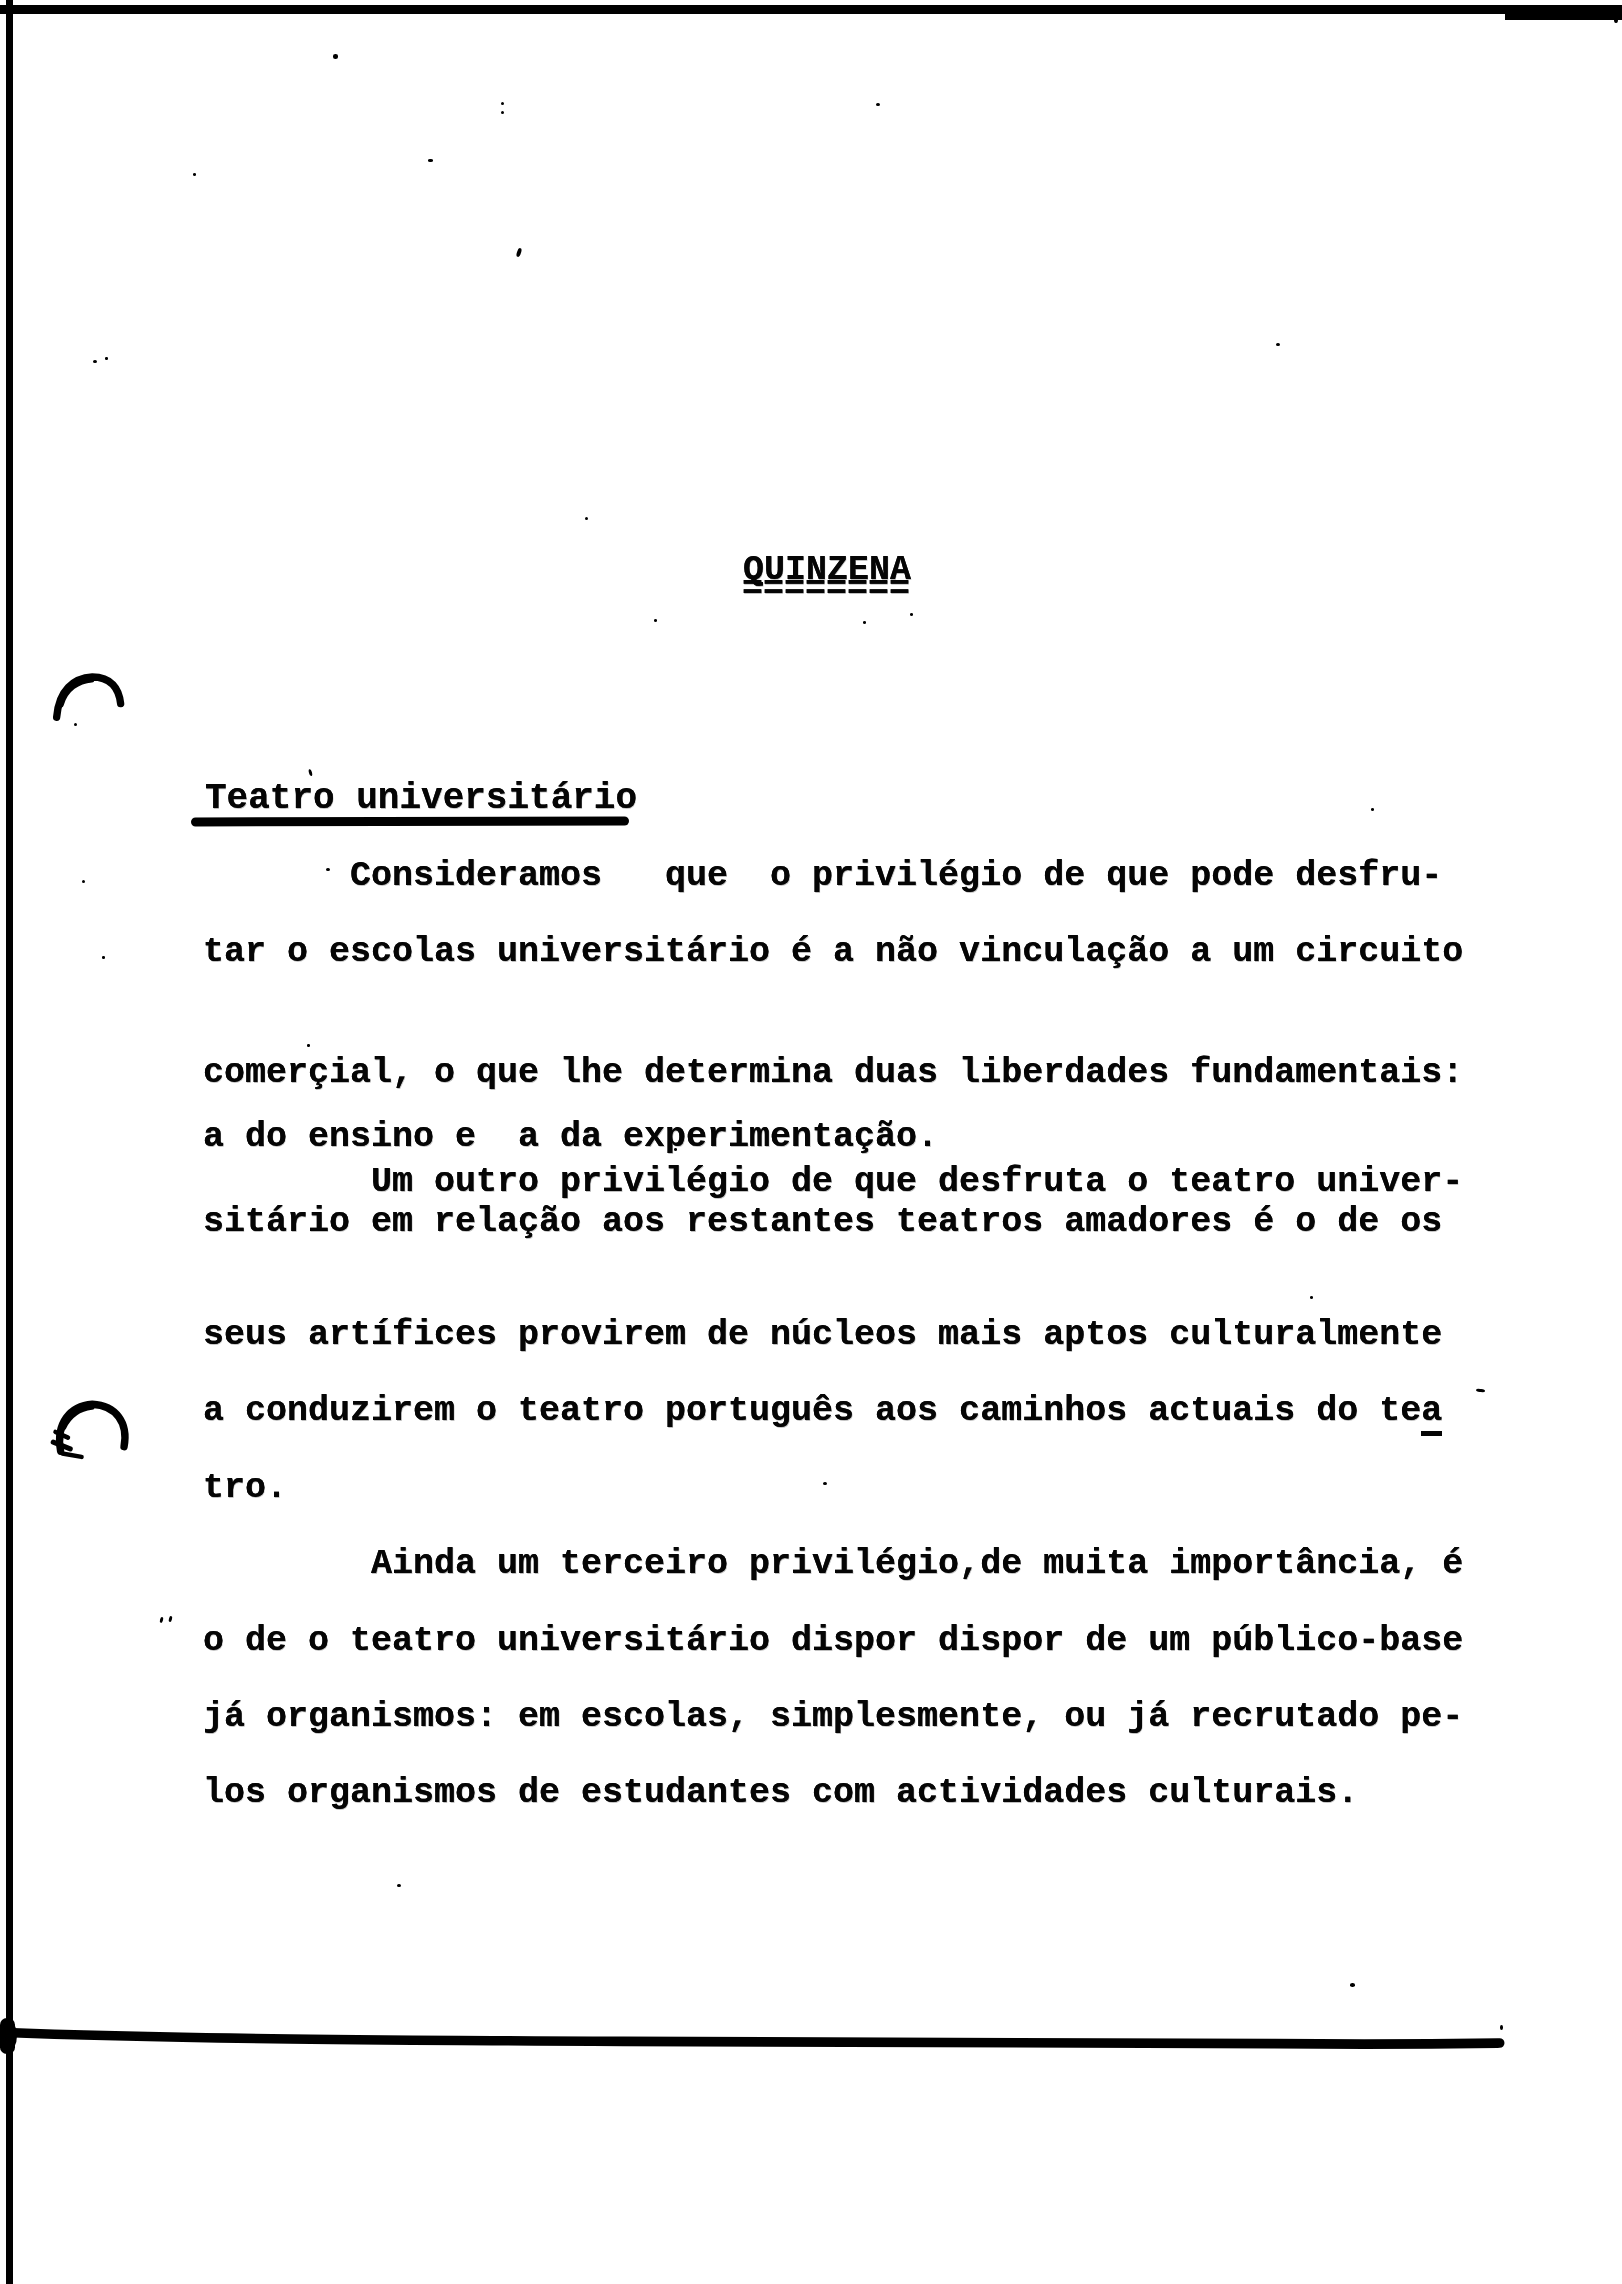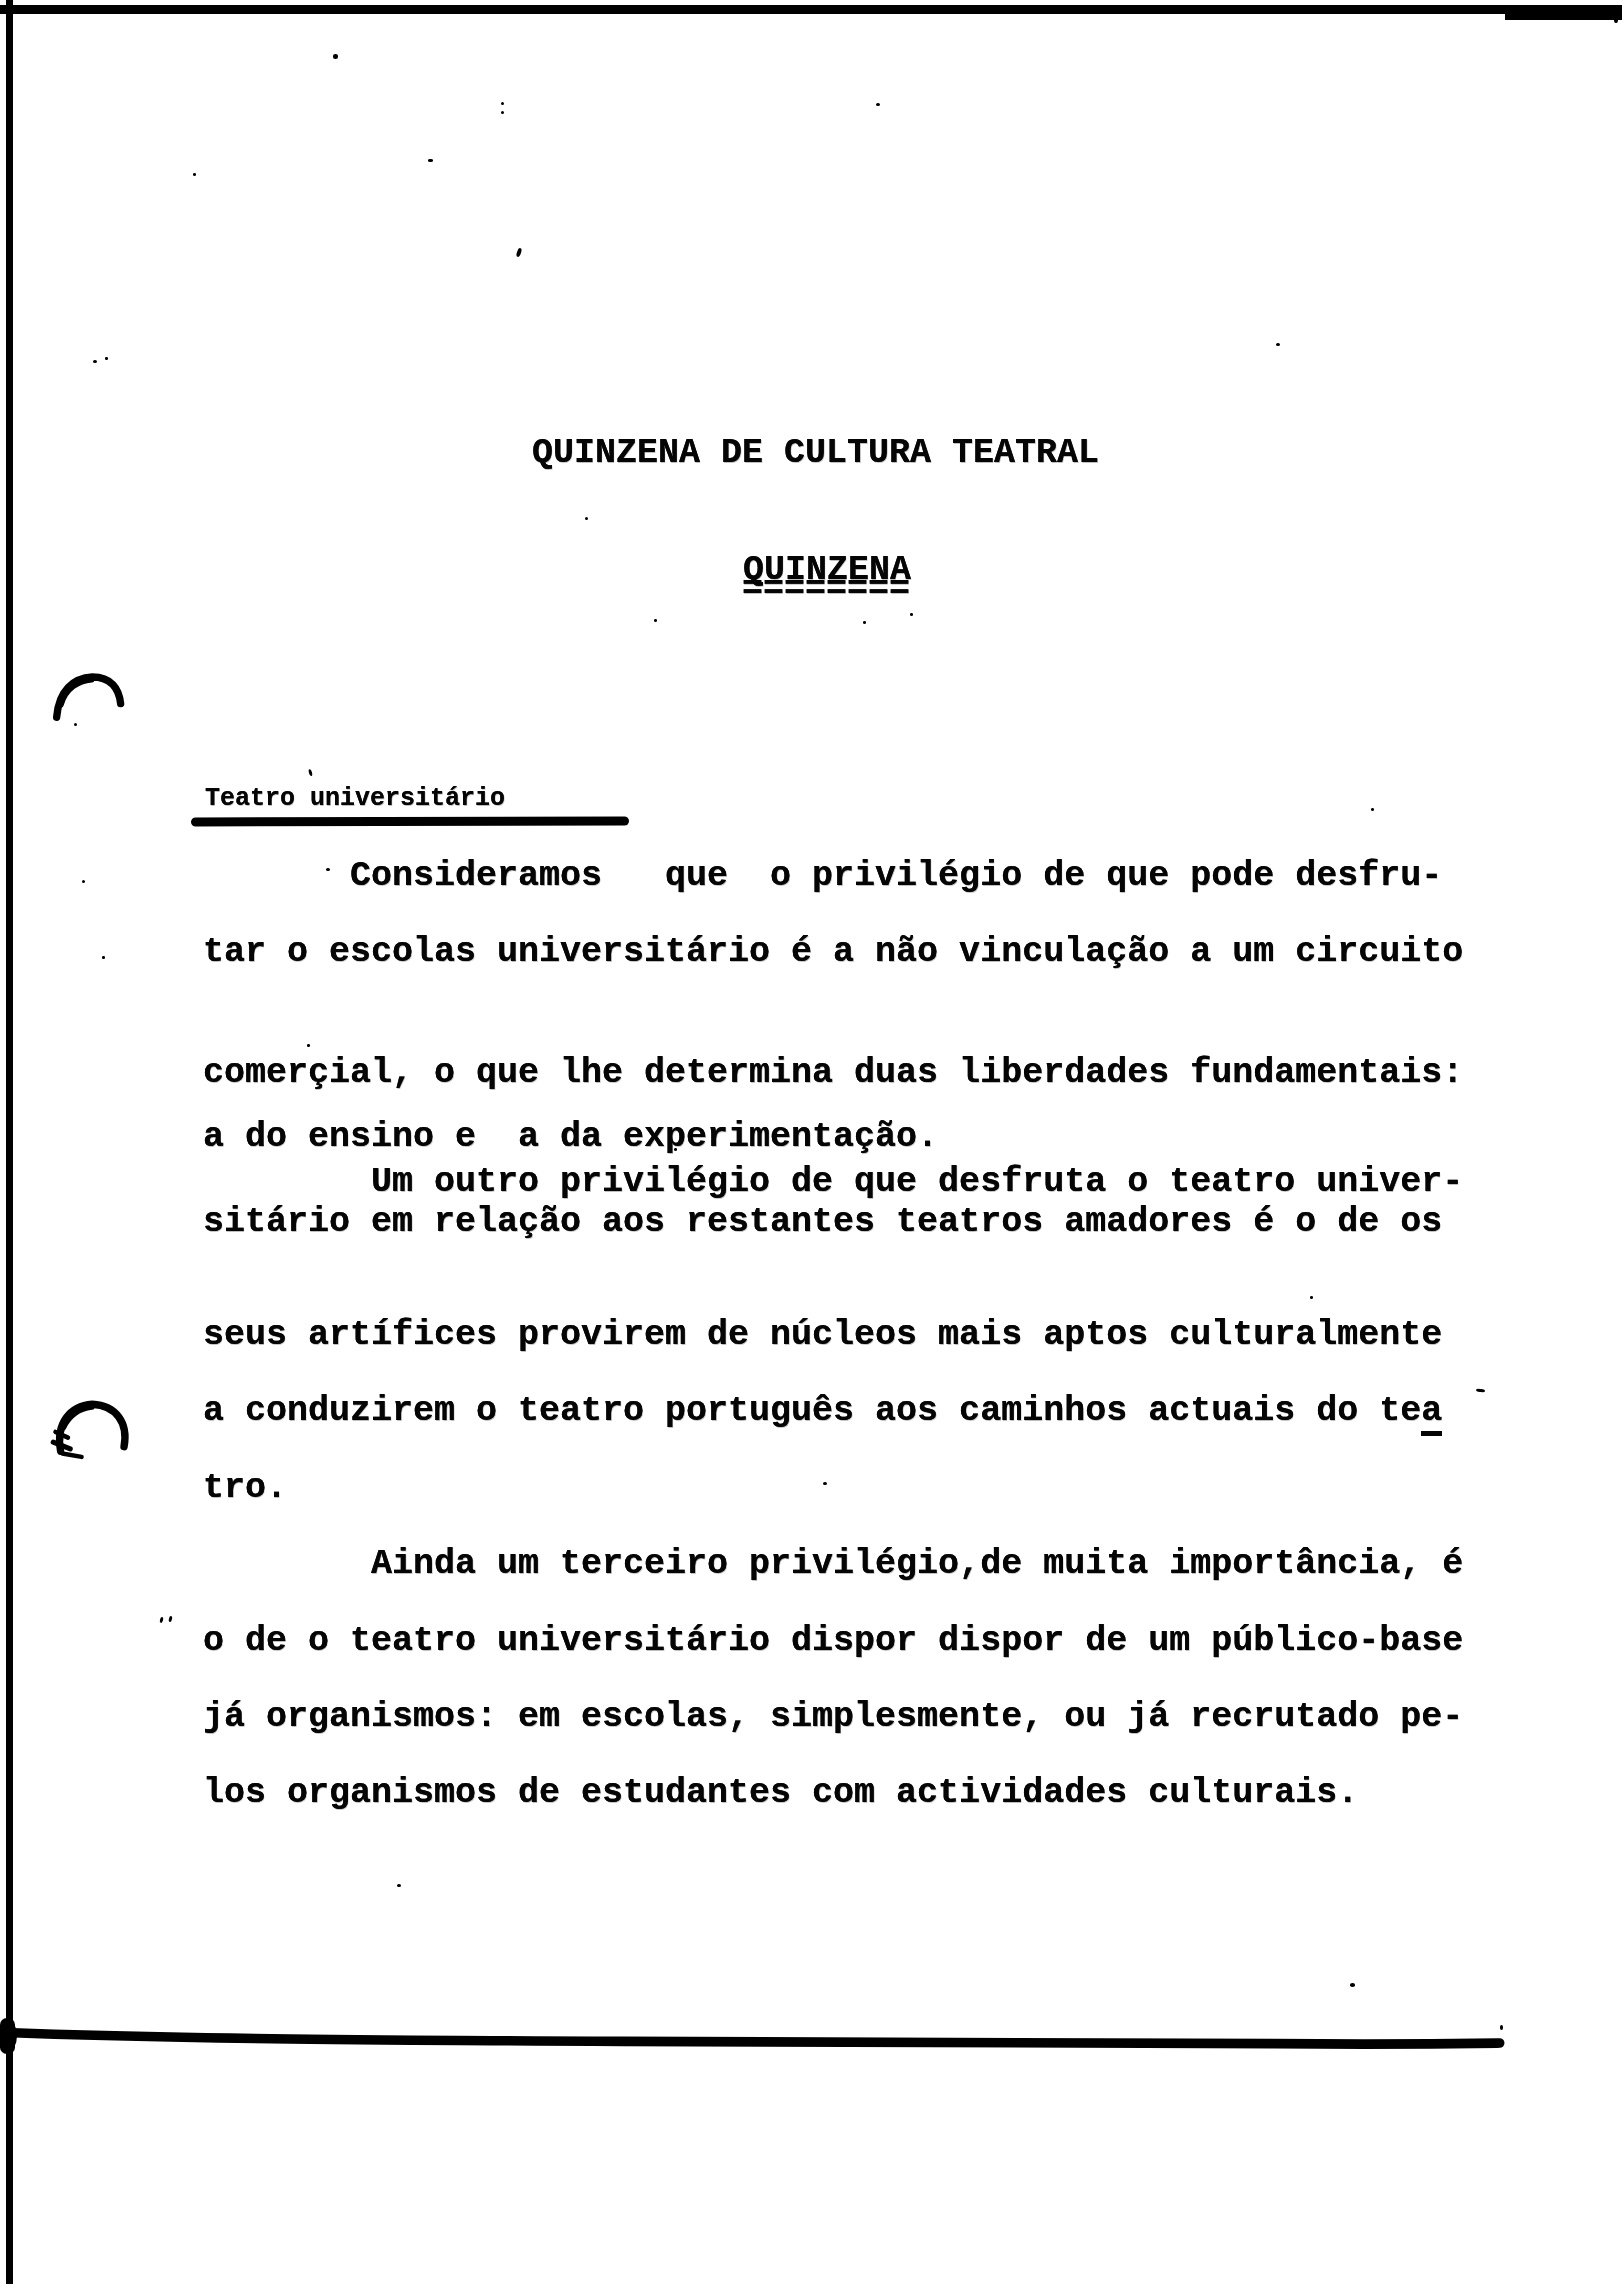--- a/index.html
+++ b/index.html
@@ -21,21 +21,21 @@
   .subtitle{
     position:absolute; left:743px; top:553px;
     font-size:35px; line-height:35px; white-space:pre; margin:0;
   }
   .subtitle-underline{
     position:absolute; left:742px; top:573px;
     font-size:35px; line-height:35px; white-space:pre; letter-spacing:0;
   }
   .heading{
     position:absolute; left:205px; top:781px;
-    font-size:25px; line-height:35px; white-space:pre; margin:0;
+    font-size:36px; line-height:35px; white-space:pre; margin:0;
   }
   .heading-underline{
     position:absolute; left:191px; top:817px;
     width:438px; height:9px; background:#000; border-radius:4.5px;
     transform:rotate(-0.12deg);
   }
   .line{
     position:absolute; left:203px;
     font-size:35px; line-height:35px; white-space:pre;
   }
@@ -46,21 +46,20 @@
 </head>
 <body>
 
 <div class="page">
 
   <div class="bar" style="left:0;top:5.1px;width:1622px;height:9px;"></div>
   <div class="bar" style="left:1505px;top:5.1px;width:118px;height:15.3px;"></div>
   <div class="bar" style="left:5.7px;top:0;width:7.4px;height:2284px;"></div>
   <div class="bar" style="left:0;top:2018px;width:14.7px;height:36px;border-radius:6.8px;"></div>
 
-  <h1 class="title ink">QUINZENA DE CULTURA TEATRAL</h1>
   <div class="subtitle ink">QUINZENA</div>
   <div class="subtitle-underline ink">========</div>
   <h2 class="heading ink">Teatro universitário</h2>
   <div class="heading-underline"></div>
 
   <div id="body-lines">
       <div class="line ink" style="top: 859px;">       Consideramos   que  o privilégio de que pode desfru-</div>
       <div class="line ink" style="top: 935px;">tar o escolas universitário é a não vinculação a um circuito</div>
       <div class="line ink" style="top: 1056px;">comerçial, o que lhe determina duas liberdades fundamentais:</div>
       <div class="line ink" style="top: 1088px; margin-top: 32px;">a do ensino e  a da experimentação.</div>

